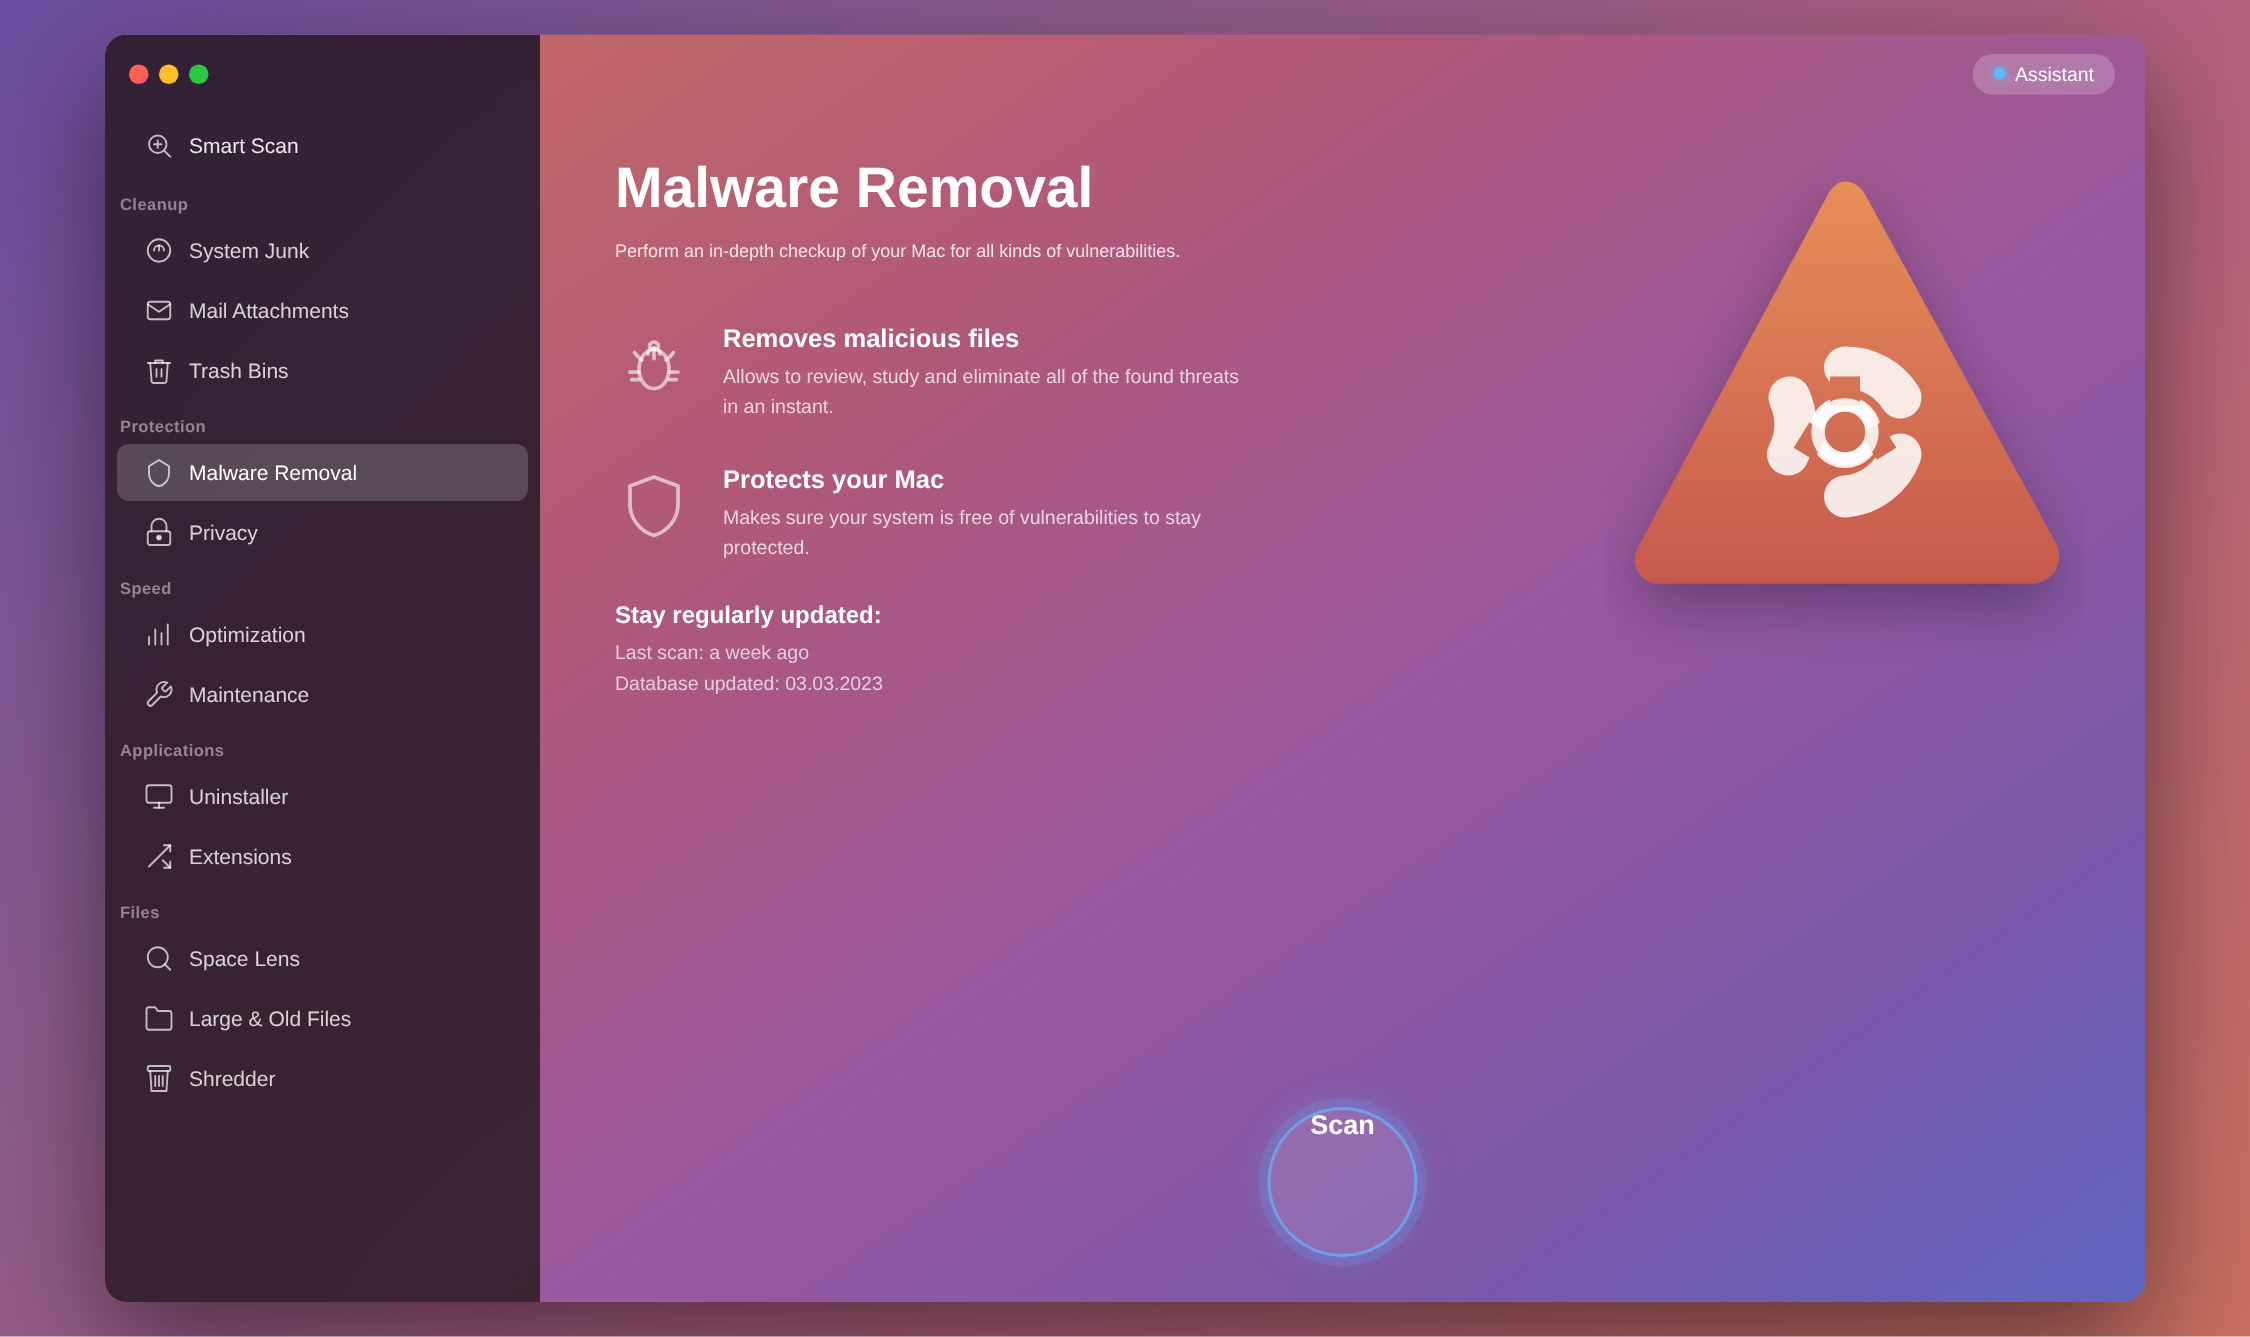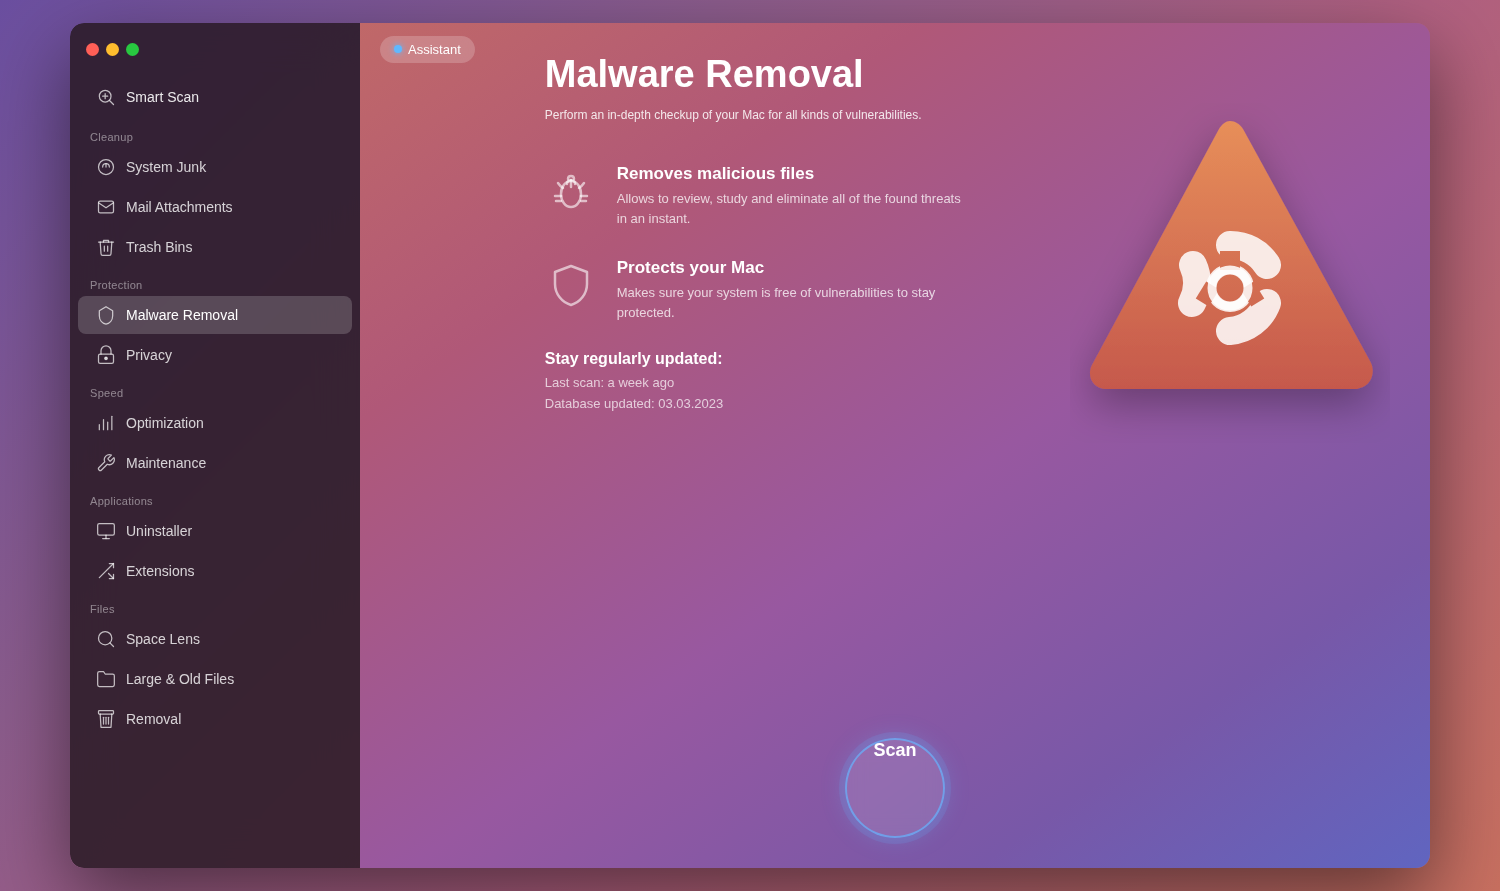--- a/index.html
+++ b/index.html
@@ -71,24 +71,24 @@
       font-weight: 500;
       cursor: pointer;
       border-radius: 8px;
       margin: 2px 8px;
       text-align: center;
     }
 
     .sidebar-section-label {
       color: rgba(255,255,255,0.45);
       font-size: 11px;
-      font-weight: 400;
+      font-weight: 700;
       text-transform: none;
       letter-spacing: 0.3px;
-      padding: 12px 18px 4px 20px;
+      padding: 12px 18px 4px 10px;
     }
 
     .sidebar-item {
       display: flex;
       align-items: center;
       gap: 10px;
       padding: 9px 18px;
       color: rgba(255,255,255,0.8);
       font-size: 14px;
       font-weight: 400;
@@ -112,21 +112,21 @@
       font-size: 15px;
     }
 
     
     .main {
       flex: 1;
       background: linear-gradient(145deg, #c06868 0%, #b05878 25%, #9858a0 55%, #7858a8 80%, #6065c0 100%);
       position: relative;
       overflow: hidden;
       display: flex;
-      flex-direction: row;
+      flex-direction: column;
     }
 
     .main-header {
       height: 52px;
       display: flex;
       align-items: center;
       justify-content: flex-end;
       padding: 0 20px;
     }
 
@@ -427,21 +427,21 @@
     <div class="sidebar-item">
       <span class="sidebar-icon">
         <svg class="icon-svg" viewBox="0 0 24 24">
             <rect x="3" y="2" width="18" height="4" rx="1"></rect>
             <path d="M5 6l1 16h12L19 6"></path>
             <line x1="9" y1="10" x2="9" y2="18"></line>
             <line x1="12" y1="10" x2="12" y2="18"></line>
             <line x1="15" y1="10" x2="15" y2="18"></line>
           </svg>
       </span>
-      <span>Removal</span>
+      <span>Shredder</span>
     </div>
   </div>
 
   <div class="main">
     <div class="main-header">
       <button class="assistant-btn">
         <span class="assistant-dot"></span>
         <span>Assistant</span>
       </button>
     </div>

